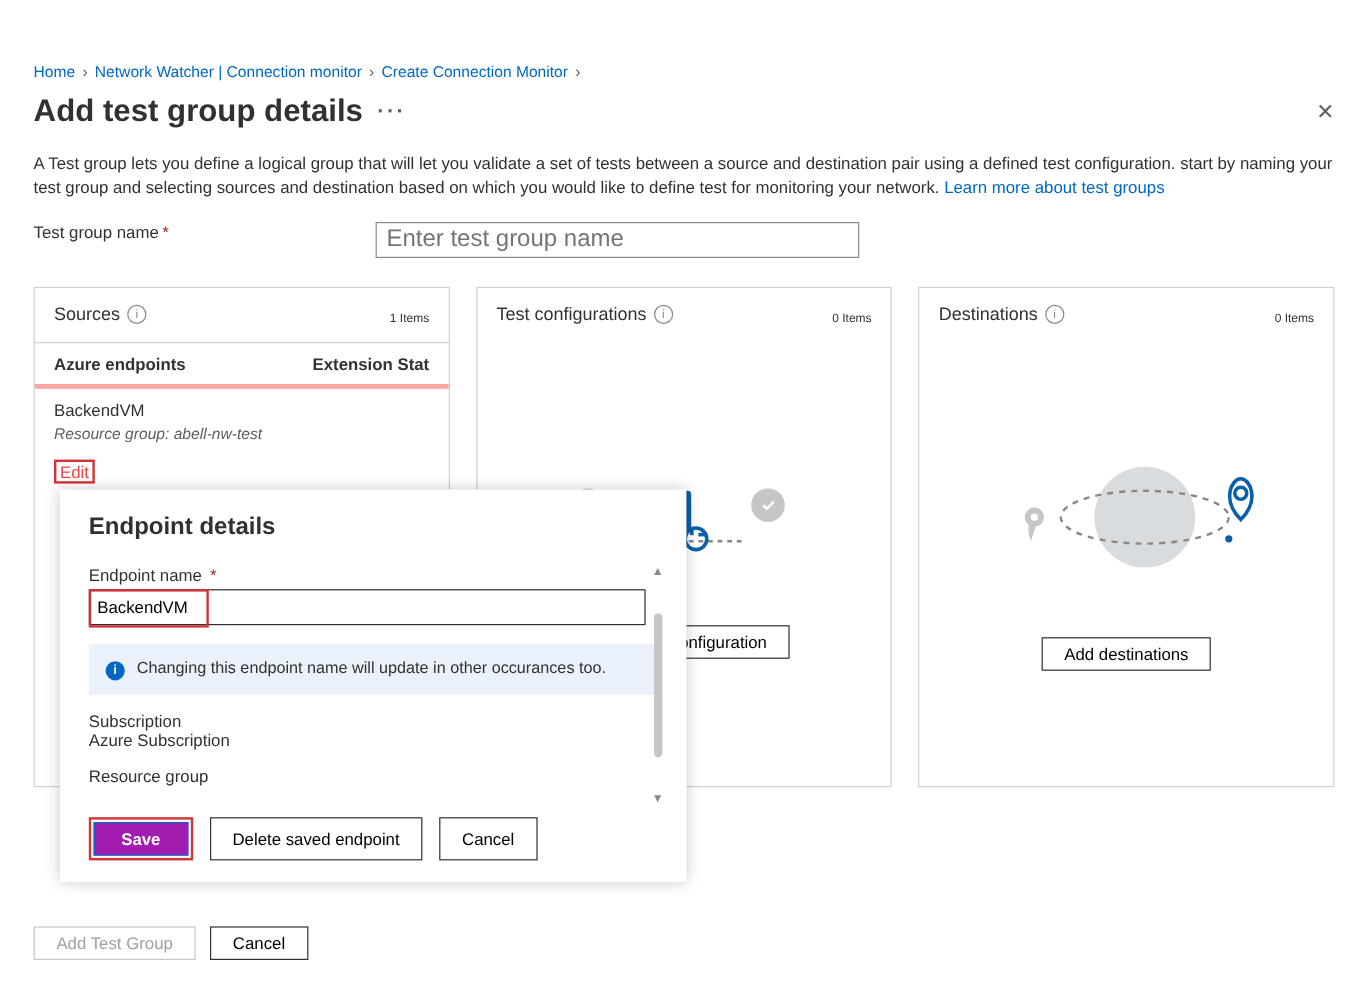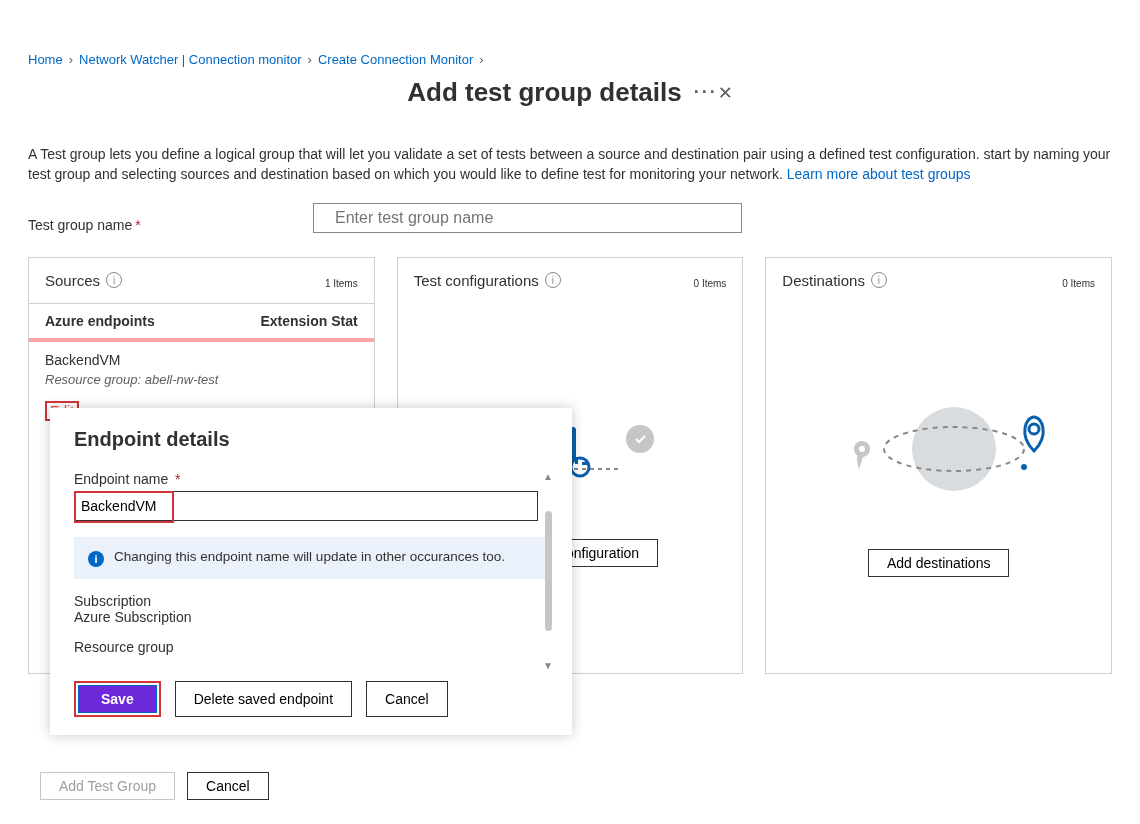--- a/index.html
+++ b/index.html
@@ -1,45 +1,45 @@
 <!DOCTYPE html>
 <html><head>
 <meta charset="utf-8">
 <style>
   html,body{margin:0;padding:0;font-family:"Segoe UI",Arial,sans-serif;font-size:14px;color:#323130;background:#fff;}
   a{color:#0068c4;text-decoration:none;}
   .page{width:1140px;height:824px;position:relative;box-sizing:border-box;padding:12px 28px 0 28px;}
   .crumbs{font-size:13px;display:flex;align-items:center;gap:6px;color:#0068c4;margin-top:40px;}
   .crumbs .sep{color:#605e5c;}
-  .title-row{display:flex;align-items:center;justify-content:center;margin-top:10px;}
+  .title-row{display:flex;align-items:center;justify-content:space-between;margin-top:10px;}
   h1{font-size:26px;font-weight:600;margin:0;display:flex;align-items:center;gap:12px;}
   .ellipsis{color:#605e5c;font-size:18px;letter-spacing:2px;}
   .close-x{font-size:18px;color:#605e5c;cursor:pointer;}
-  .desc{margin-top:36px;line-height:1.45;}
-  .field-row{display:flex;align-items:flex-end;margin-top:18px;}
+  .desc{margin-top:18px;line-height:1.45;}
+  .field-row{display:flex;align-items:flex-start;margin-top:18px;}
   .field-label{width:285px;}
   .req{color:#a4262c;margin-left:3px;}
-  input[type=text].tg-name{width:385px;height:24px;border:1px solid #8a8886;padding:2px 21px;font-size:16px;}
+  input[type=text].tg-name{width:385px;height:24px;border:1px solid #8a8886;padding:2px 8px;font-size:20px;}
   .panels{display:flex;gap:22px;margin-top:24px;}
   .panel{border:1px solid #d2d0ce;flex:1;min-height:415px;position:relative;display:flex;flex-direction:column;}
   .panel-hdr{display:flex;align-items:flex-end;justify-content:space-between;padding:14px 16px;}
   .panel-title{font-size:15px;display:flex;align-items:center;gap:6px;}
   .info-ic{display:inline-flex;width:14px;height:14px;border:1px solid #8a8886;border-radius:50%;align-items:center;justify-content:center;font-size:10px;color:#8a8886;}
   .items-count{font-size:10px;color:#323130;}
   .tbl-hdr{display:flex;border-top:1px solid #d2d0ce;border-bottom:4px solid #fca5a5;padding:9px 16px;font-weight:600;font-size:14px;justify-content:space-between;}
   .src-body{padding:10px 16px;}
   .sub-line{font-style:italic;font-size:13px;color:#605e5c;margin-top:4px;}
   .edit-link{display:inline-block;margin-top:16px;color:#ef4444;}
   .hi-red{border:2px solid #d13438;padding:0 3px;}
   .panel-center{flex:1;display:flex;align-items:center;justify-content:center;flex-direction:column;gap:40px;}
   .btn-outline{background:#fff;border:1px solid #323130;padding:5px 18px;font-size:14px;cursor:pointer;}
-  .btn-primary{background:#6d28d9;border:1px solid #0068c4;color:#fff;padding:5px 22px;font-size:14px;font-weight:600;cursor:pointer;}
+  .btn-primary{background:#a21caf;border:1px solid #0068c4;color:#fff;padding:5px 22px;font-size:14px;font-weight:600;cursor:pointer;}
   .btn-disabled{background:#fff;border:1px solid #c8c6c4;color:#a19f9d;padding:5px 18px;font-size:14px;}
   .disable-note{margin-top:22px;margin-left:30px;color:#323130;}
-  .bottom-actions{position:absolute;left:40px;bottom:24px;display:flex;gap:12px;}
+  .bottom-actions{position:absolute;left:28px;bottom:24px;display:flex;gap:12px;}
   
   .popover{position:absolute;left:50px;top:408px;width:522px;background:#fff;box-shadow:0 0 12px rgba(0,0,0,.22);padding:20px 20px 18px 24px;box-sizing:border-box;}
   .popover h2{font-size:20px;font-weight:600;margin:0 0 12px 0;}
   .pv-label{font-size:14px;margin-bottom:4px;}
   .pv-body{position:relative;margin-top:20px;}
   .pv-scroll{position:absolute;right:-2px;top:0;width:12px;height:200px;display:flex;flex-direction:column;align-items:center;justify-content:space-between;}
   .pv-scroll .tri{font-size:10px;color:#8a8886;}
   .pv-scroll .bar{width:7px;height:120px;background:#c8c6c4;border-radius:4px;}
   input.ep-name{width:450px;height:24px;border:1px solid #323130;padding:2px 6px;font-size:14px;}
   .hi-red-input{position:relative;display:inline-block;}

